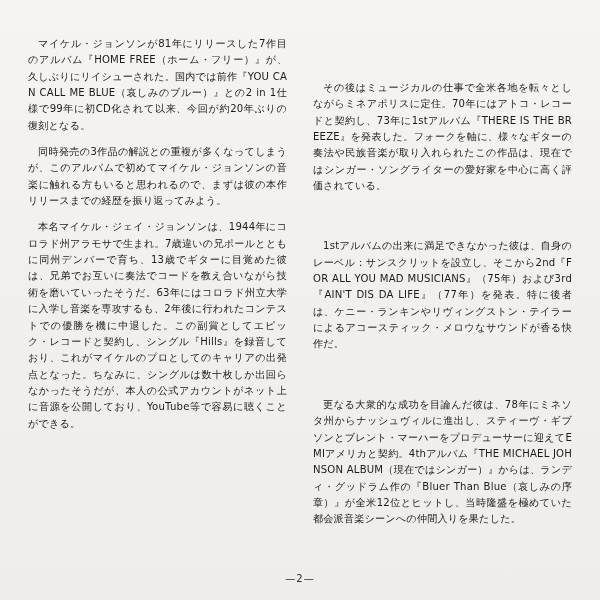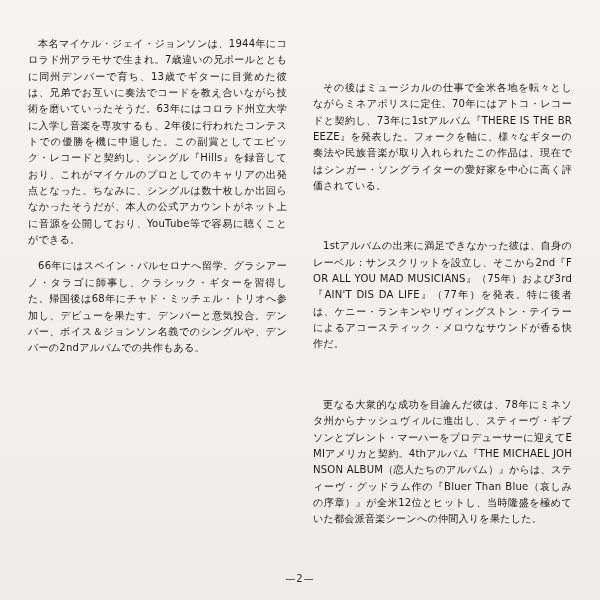--- a/index.html
+++ b/index.html
@@ -58,26 +58,27 @@
     font-family: "DejaVu Sans", sans-serif;
   }
 </style>
 </head>
 <body>
 
 <div class="page">
   <div class="columns">
 
     <div class="col col-left">
+      <p class="para">マイケル・ジョンソンが81年にリリースした7作目のアルバム『HOME FREE（ホーム・フリー）』が、久しぶりにリイシューされた。国内では前作『YOU CAN CALL ME BLUE（哀しみのブルー）』との2 in 1仕様で99年に初CD化されて以来、今回が約20年ぶりの復刻となる。</p>
+      <p class="para">同時発売の3作品の解説との重複が多くなってしまうが、このアルバムで初めてマイケル・ジョンソンの音楽に触れる方もいると思われるので、まずは彼の本作リリースまでの経歴を振り返ってみよう。</p>
       <p class="para">本名マイケル・ジェイ・ジョンソンは、1944年にコロラド州アラモサで生まれ。7歳違いの兄ポールとともに同州デンバーで育ち、13歳でギターに目覚めた彼は、兄弟でお互いに奏法でコードを教え合いながら技術を磨いていったそうだ。63年にはコロラド州立大学に入学し音楽を専攻するも、2年後に行われたコンテストでの優勝を機に中退した。この副賞としてエピック・レコードと契約し、シングル『Hills』を録音しており、これがマイケルのプロとしてのキャリアの出発点となった。ちなみに、シングルは数十枚しか出回らなかったそうだが、本人の公式アカウントがネット上に音源を公開しており、YouTube等で容易に聴くことができる。</p>
-      <p class="para">66年にはスペイン・バルセロナへ留学。グラシアーノ・タラゴに師事し、クラシック・ギターを習得した。帰国後は68年にチャド・ミッチェル・トリオへ参加し、デビューを果たす。デンバーと意気投合。デンバー、ボイス＆ジョンソン名義でのシングルや、デンバーの2ndアルバムでの共作もある。</p>
     </div>
 
     <div class="col col-right">
       <p class="para">その後はミュージカルの仕事で全米各地を転々としながらミネアポリスに定住。70年にはアトコ・レコードと契約し、73年に1stアルバム『THERE IS THE BREEZE』を発表した。フォークを軸に、様々なギターの奏法や民族音楽が取り入れられたこの作品は、現在ではシンガー・ソングライターの愛好家を中心に高く評価されている。</p>
       <p class="para">1stアルバムの出来に満足できなかった彼は、自身のレーベル：サンスクリットを設立し、そこから2nd『FOR ALL YOU MAD MUSICIANS』（75年）および3rd『AIN'T DIS DA LIFE』（77年）を発表。特に後者は、ケニー・ランキンやリヴィングストン・テイラーによるアコースティック・メロウなサウンドが香る快作だ。</p>
-      <p class="para">更なる大衆的な成功を目論んだ彼は、78年にミネソタ州からナッシュヴィルに進出し、スティーヴ・ギブソンとブレント・マーハーをプロデューサーに迎えてEMIアメリカと契約。4thアルバム『THE MICHAEL JOHNSON ALBUM（恋人たちのアルバム）』からは、スティーヴ・グッドラム作の『Bluer Than Blue（哀しみの序章）』が全米12位とヒットし、当時隆盛を極めていた都会派音楽シーンへの仲間入りを果たした。</p>
+      <p class="para">更なる大衆的な成功を目論んだ彼は、78年にミネソタ州からナッシュヴィルに進出し、スティーヴ・ギブソンとブレント・マーハーをプロデューサーに迎えてEMIアメリカと契約。4thアルバム『THE MICHAEL JOHNSON ALBUM（現在ではシンガー）』からは、ランディ・グッドラム作の『Bluer Than Blue（哀しみの序章）』が全米12位とヒットし、当時隆盛を極めていた都会派音楽シーンへの仲間入りを果たした。</p>
     </div>
 
   </div>
 
   <div class="footer">—2—</div>
 </div>
 
 </body></html>

